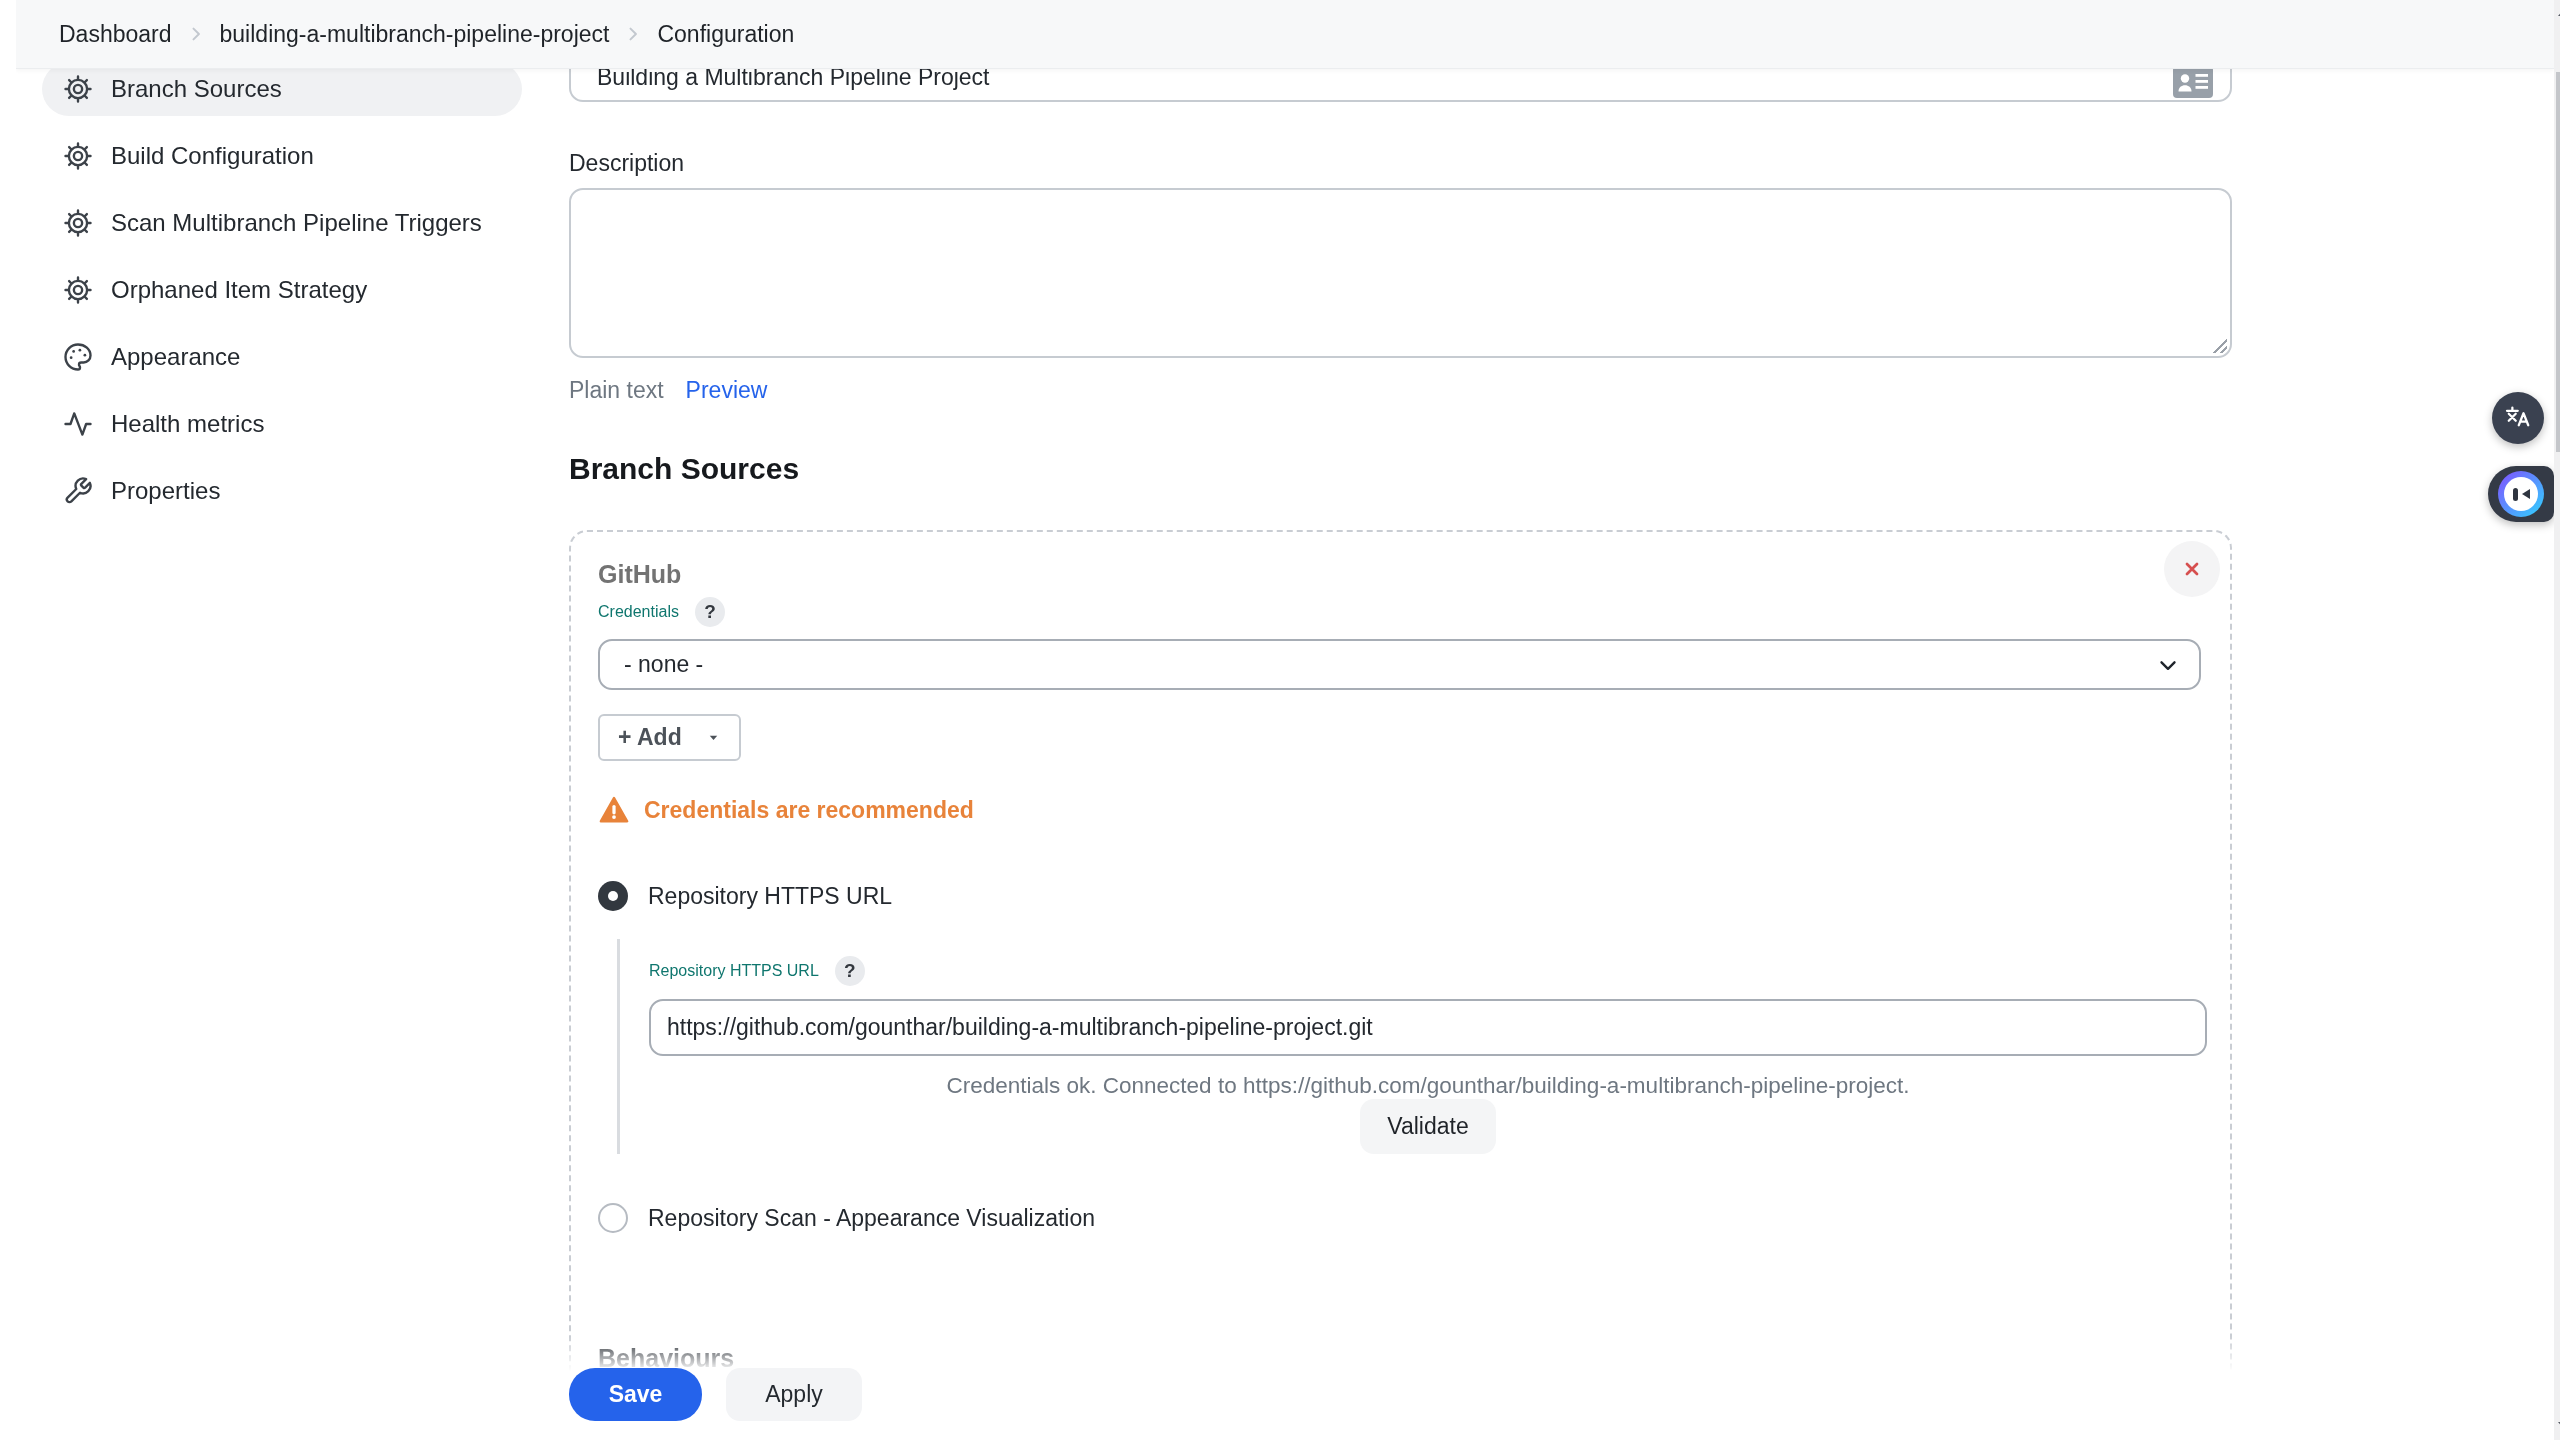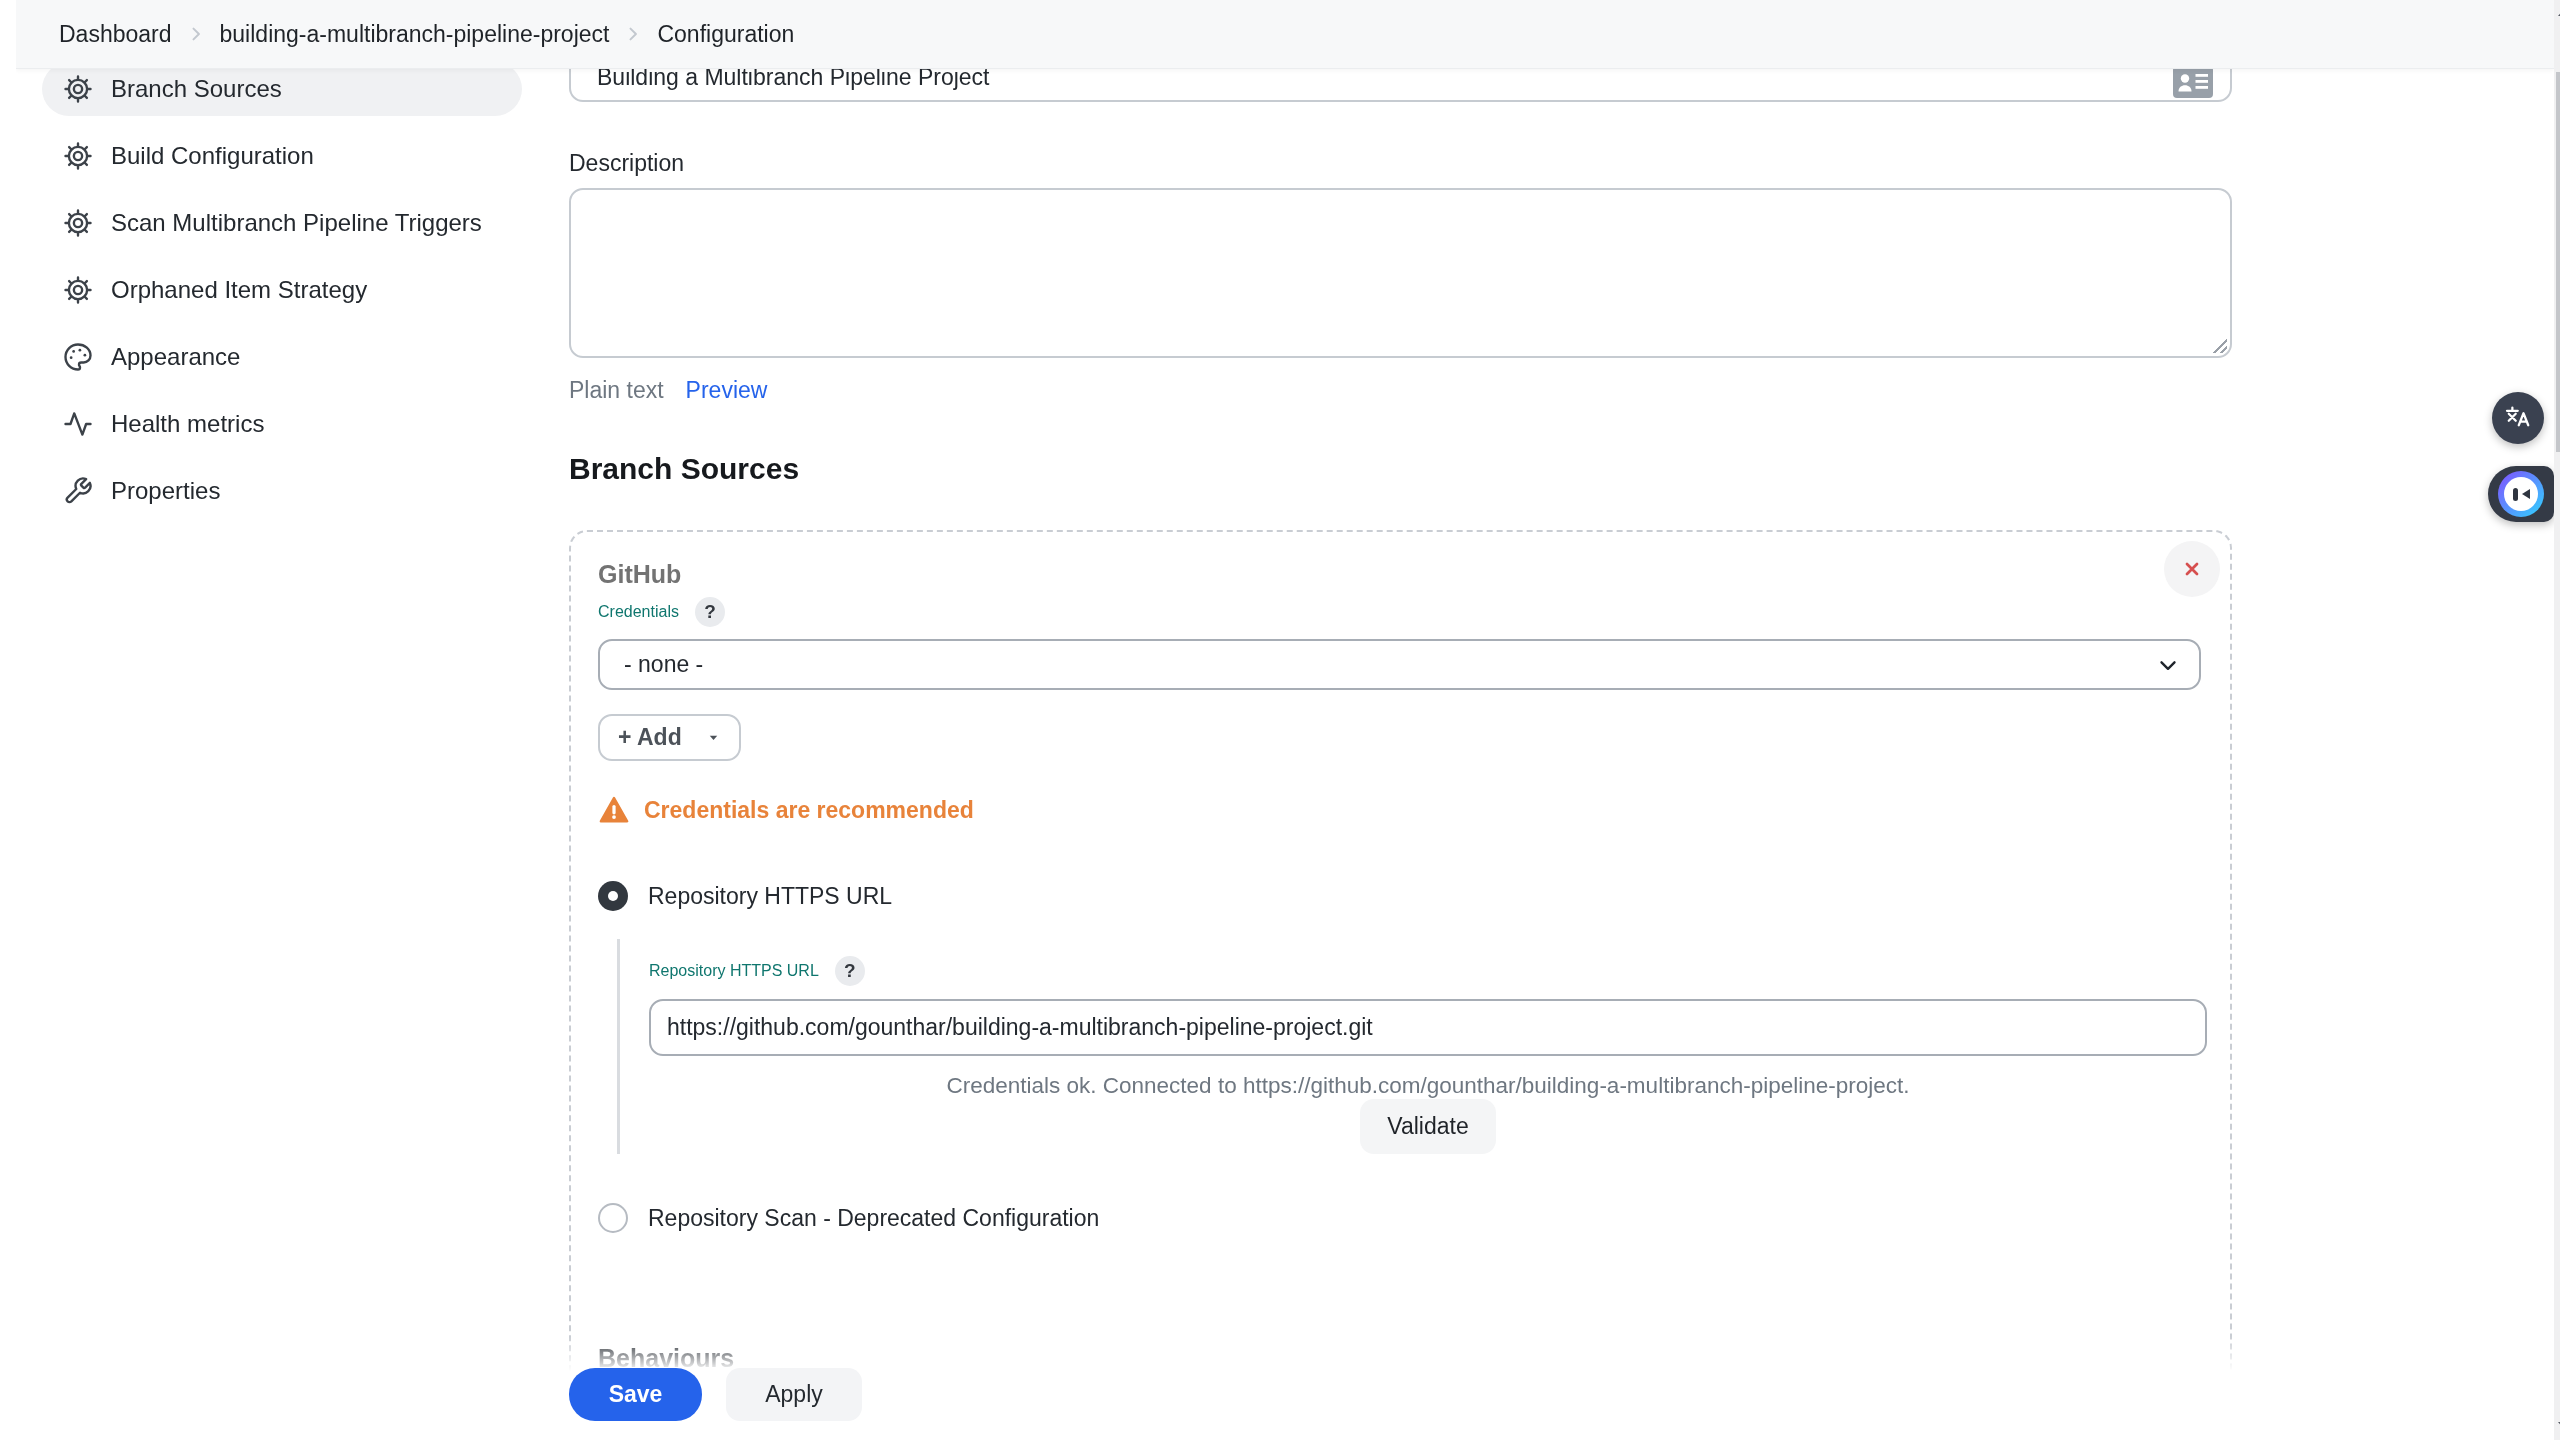--- a/index.html
+++ b/index.html
@@ -54,21 +54,21 @@
   .cred-row { margin-top:6px; display:flex; align-items:center; gap:16px; height:32px; }
   .plain-label { font-size:16px; font-weight:400; color:#0f766e; }
   .help-badge { width:30px; height:30px; border-radius:50%; background:#e9ebee; color:#33383f;
     font-size:19px; font-weight:600; display:flex; align-items:center; justify-content:center; cursor:pointer; }
 
   .select { margin-top:11px; width:1603px; height:51px; border:2px solid #a7adb5; border-radius:14px;
     background:#fff; display:flex; align-items:center; justify-content:space-between;
     padding:0 18px 0 24px; cursor:pointer; }
   .select .val { font-size:23px; color:#24292f; }
 
-  .add-btn { margin-top:24px; height:47px; border:2px solid #c6cbd1; border-radius:14px; background:#fff;
+  .add-btn { margin-top:24px; height:47px; border:2px solid #c6cbd1; border-radius:6px; background:#fff;
     display:inline-flex; align-items:center; gap:24px; padding:8px 18px; cursor:pointer; }
   .add-btn .t { font-size:23px; font-weight:600; color:#4c5259; }
 
   .warn-row { margin-top:33px; display:flex; align-items:center; gap:14px; height:32px; }
   .warn-text { color:#e8833a; font-size:23px; font-weight:600; }
 
   .radio-row { display:flex; align-items:center; gap:20px; height:30px; cursor:pointer; }
   .radio { width:30px; height:30px; border-radius:50%; flex:0 0 auto; }
   .radio.on { background:#32383f; position:relative; }
   .radio.on::after { content:""; position:absolute; left:10px; top:10px; width:10px; height:10px;
@@ -300,21 +300,21 @@
         </div>
         <input class="url-input" type="text" value="https://github.com/gounthar/building-a-multibranch-pipeline-project.git" style="">
         <div class="validate-row">
           <span class="status-text">Credentials ok. Connected to https://github.com/gounthar/building-a-multibranch-pipeline-project.</span>
           <button class="btn-flat">Validate</button>
         </div>
       </div>
 
       <div class="radio-row mt49">
         <span class="radio off"></span>
-        <span class="radio-label">Repository Scan - Deprecated Configuration</span>
+        <span class="radio-label">Repository Scan - Appearance Visualization</span>
       </div>
 
       <div class="gh-sub">Behaviours</div>
     </div>
   </div>
 
   <div class="footer">
     <button class="btn-primary">Save</button>
     <button class="btn-secondary">Apply</button>
   </div>

